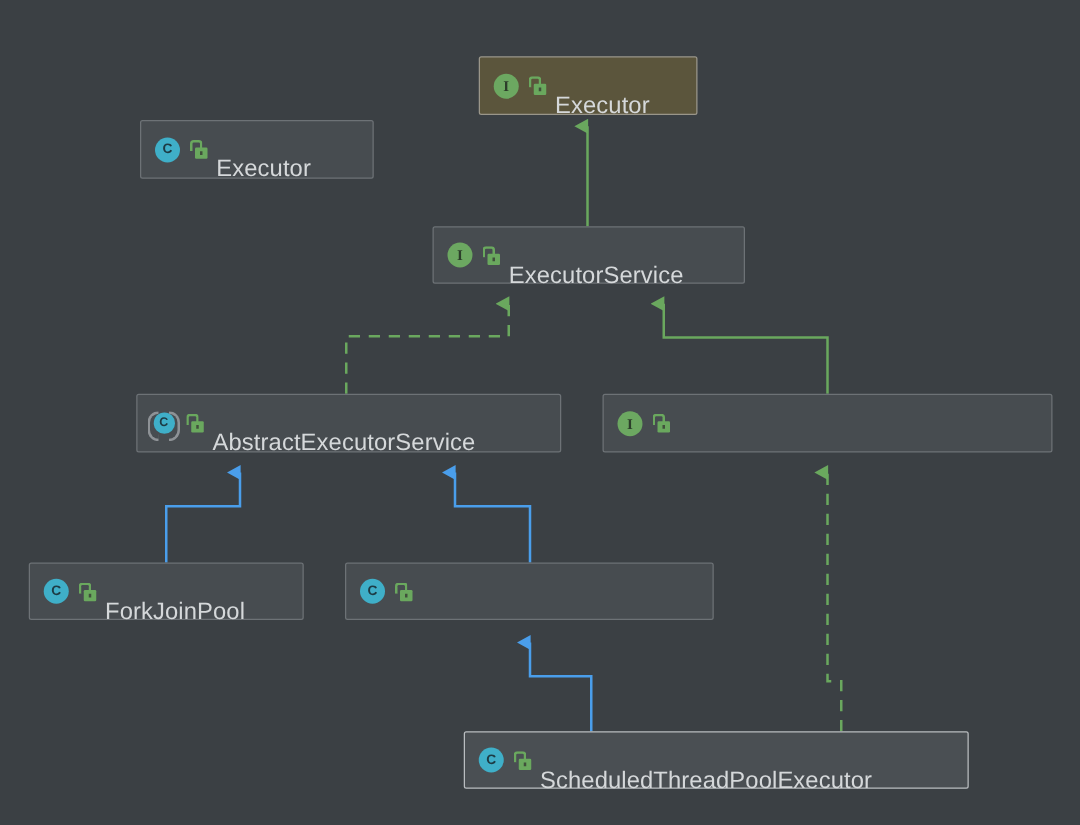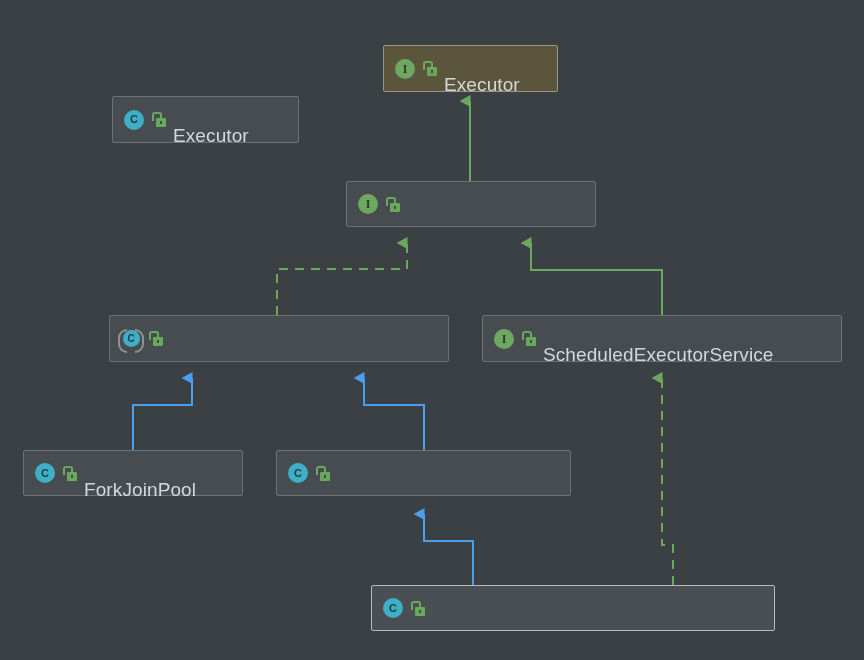--- a/index.html
+++ b/index.html
@@ -199,39 +199,40 @@
       <span class="node-label">Executor</span>
     </div>
     <div class="node" style="left: 346px; top: 181px; width: 250px; height: 46px;">
       <span class="type-icon iface">
         <span class="disc">I</span>
       </span>
       <span class="vis-icon">
         <span class="shackle"></span>
         <span class="body"></span>
       </span>
+      <span class="node-label">ExecutorService</span>
     </div>
     <div class="node" style="left: 109px; top: 315px; width: 340px; height: 47px;">
       <span class="type-icon klass abstract">
         <span class="disc">C</span>
       </span>
       <span class="vis-icon">
         <span class="shackle"></span>
         <span class="body"></span>
       </span>
+      <span class="node-label">AbstractExecutorService</span>
     </div>
     <div class="node" style="left: 482px; top: 315px; width: 360px; height: 47px;">
       <span class="type-icon iface">
         <span class="disc">I</span>
       </span>
       <span class="vis-icon">
         <span class="shackle"></span>
         <span class="body"></span>
       </span>
-      <span class="node-label">ScheduledExecutorService</span>
     </div>
     <div class="node" style="left: 23px; top: 450px; width: 220px; height: 46px;">
       <span class="type-icon klass">
         <span class="disc">C</span>
       </span>
       <span class="vis-icon">
         <span class="shackle"></span>
         <span class="body"></span>
       </span>
       <span class="node-label">ForkJoinPool</span>
@@ -246,14 +247,15 @@
       </span>
     </div>
     <div class="node focused" style="left: 371px; top: 585px; width: 404px; height: 46px;">
       <span class="type-icon klass">
         <span class="disc">C</span>
       </span>
       <span class="vis-icon">
         <span class="shackle"></span>
         <span class="body"></span>
       </span>
+      <span class="node-label">ScheduledThreadPoolExecutor</span>
     </div>
   </div>
 
 </body></html>

